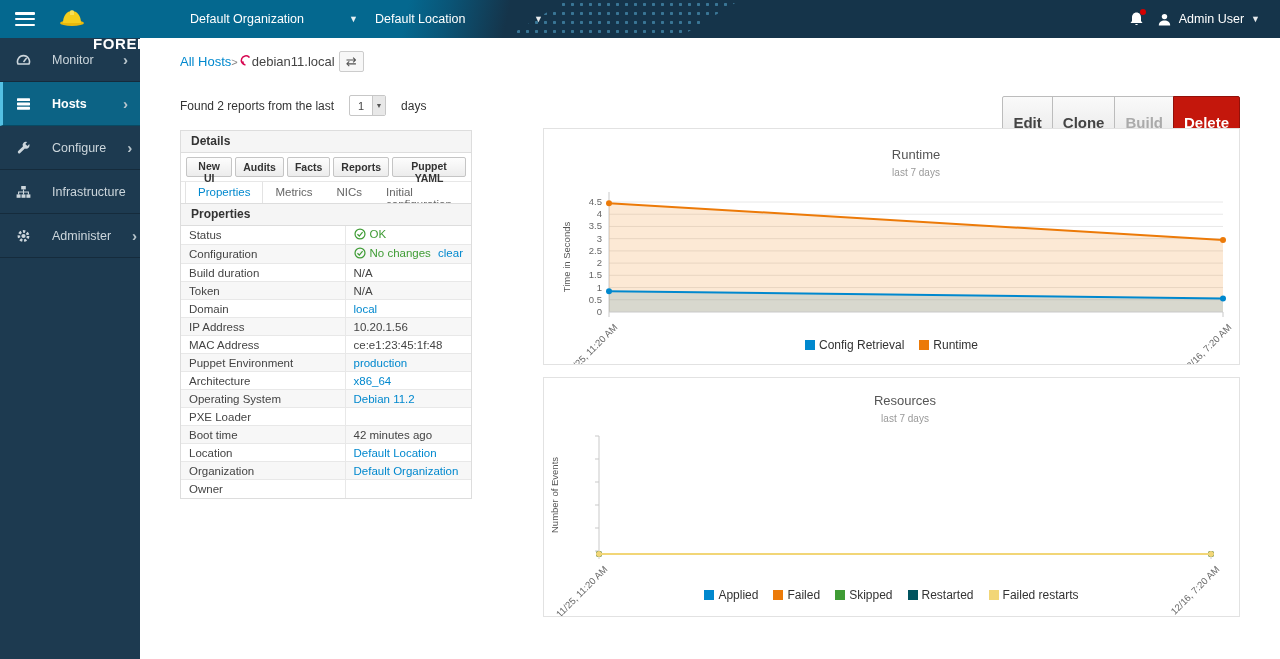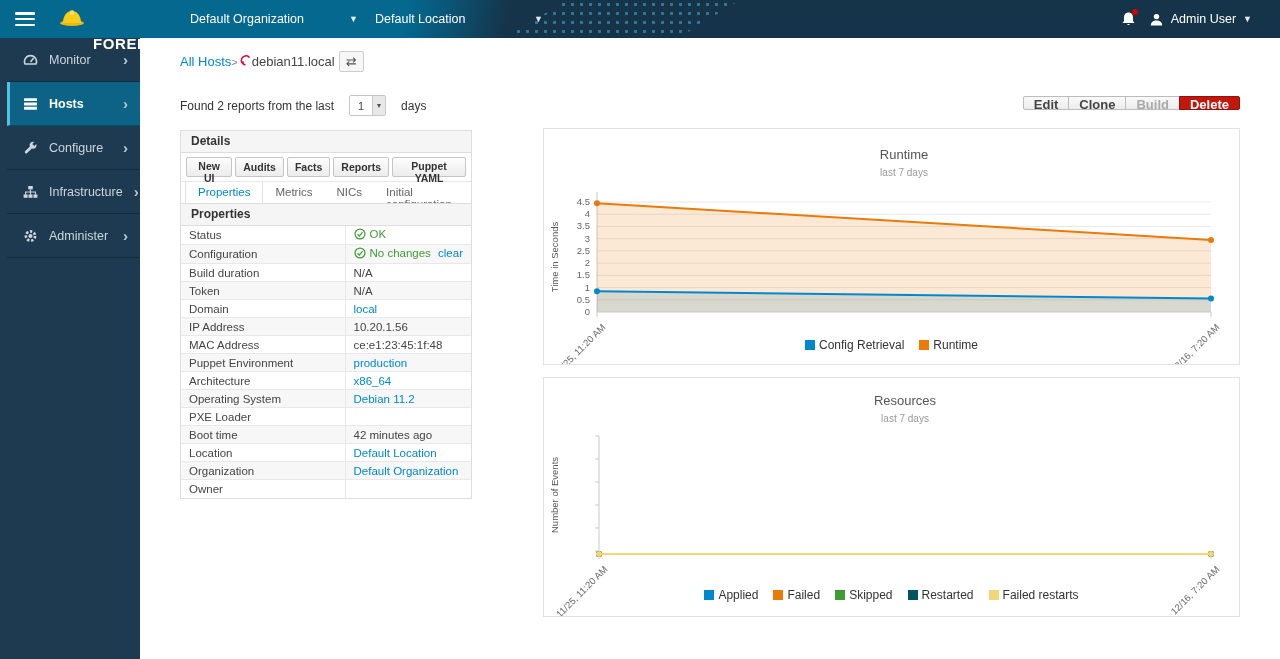--- a/index.html
+++ b/index.html
@@ -20,50 +20,50 @@
     background-image:radial-gradient(circle,rgba(70,140,175,.75) 1.4px,transparent 1.5px);
     background-size:9px 9px;
     clip-path:polygon(62px 0,100% 0,173px 100%,0 100%);}
   .hamburger{width:20px;height:14px;margin-left:15px;display:flex;flex-direction:column;justify-content:space-between;cursor:pointer;}
   .hamburger span{display:block;height:2.5px;background:#fff;border-radius:1px;}
   .brand{display:flex;align-items:center;gap:8px;margin-left:24px;}
   .brand-text{font-weight:bold;font-size:15px;letter-spacing:.6px;margin-top:48px;}
   .tb-select{display:flex;align-items:center;justify-content:space-between;width:168px;margin-left:17px;
     font-size:12.5px;cursor:pointer;position:relative;z-index:2;}
   .caret{font-size:9px;opacity:.9;}
-  .tb-right{margin-left:auto;display:flex;align-items:center;gap:13px;padding-right:28px;position:relative;z-index:2;}
+  .tb-right{margin-left:auto;display:flex;align-items:center;gap:13px;padding-right:20px;position:relative;z-index:2;}
   .bell-wrap{position:relative;cursor:pointer;display:flex;}
   .bell-dot{position:absolute;right:-2px;top:-2px;width:6px;height:6px;border-radius:50%;background:#d40000;}
   .user-wrap{display:flex;align-items:center;gap:7px;cursor:pointer;font-size:12.5px;}
 
   
   .sidebar{position:absolute;left:0;top:38px;width:140px;bottom:0;background:var(--sidebar);}
-  .nav-item{height:44px;display:flex;align-items:center;gap:11px;padding:0 12px 0 16px;
-    color:#ccd6dc;font-size:12.5px;cursor:pointer;border-bottom:1px solid rgba(0,0,0,.25);margin-left:7px;}
+  .nav-item{height:44px;display:flex;align-items:center;gap:21px;padding:0 12px 0 16px;
+    color:#ccd6dc;font-size:12.5px;cursor:pointer;border-bottom:1px solid rgba(0,0,0,.25);}
   .nav-item .icn{display:flex;width:15px;justify-content:center;}
   .nav-item .chev{margin-left:auto;font-size:15px;line-height:1;color:#b9c6cd;font-weight:bold;}
   .nav-item.active{background:var(--sidebar-active);border-left:3px solid var(--sidebar-accent);
     padding-left:13px;color:#fff;font-weight:bold;}
 
   
   .content{position:absolute;left:140px;top:38px;right:0;bottom:0;background:#fff;}
   .breadcrumb{position:absolute;left:40px;top:13px;display:flex;align-items:center;font-size:13px;color:#444;}
   .bc-link{color:var(--accent);text-decoration:none;cursor:pointer;}
   .bc-sep{color:#888;font-size:11px;}
   .ui-switch{border:1px solid #ccc;background:#f7f7f7;border-radius:2px;height:21px;min-width:25px;
     display:flex;align-items:center;justify-content:center;color:#555;font-size:13px;cursor:pointer;margin-left:4px;}
 
   .report-row{position:absolute;left:40px;top:57px;display:flex;align-items:center;gap:15px;font-size:12px;color:#333;}
   .days-select{display:flex;border:1px solid #c7c7c7;border-radius:2px;height:21px;width:37px;background:#fff;cursor:pointer;overflow:hidden;}
   .days-val{flex:1;display:flex;align-items:center;justify-content:center;font-size:11px;color:#444;}
   .days-arrow{width:13px;background:#e8e8e8;border-left:1px solid #c7c7c7;display:flex;align-items:center;justify-content:center;font-size:7px;color:#555;}
 
   .action-group{position:absolute;right:40px;top:58px;display:flex;}
-  .btn{font-size:13px;font-weight:bold;color:#444;background:linear-gradient(#fafafa,#ececec);
-    border:1px solid #bcbcbc;padding:0 10px;height:14px;cursor:pointer;margin-left:-1px;
+  .btn{font-size:15px;font-weight:bold;color:#444;background:linear-gradient(#fafafa,#ececec);
+    border:1px solid #bcbcbc;padding:17px 10px;height:14px;cursor:pointer;margin-left:-1px;
     font-family:"Liberation Sans",sans-serif;}
   .btn:first-child{border-radius:2px 0 0 2px;margin-left:0;}
   .btn.disabled{color:#aaa;cursor:default;}
   .btn.danger{background:var(--danger);color:#fff;border-color:#92110a;border-radius:0 2px 2px 0;}
 
   .panel{position:absolute;left:40px;width:292px;border:1px solid #ddd;background:#fff;}
   .details-panel{top:92px;}
   .props-panel{top:165px;}
   .panel-head{background:#f5f5f5;border-bottom:1px solid #ddd;font-size:12px;font-weight:bold;color:#333;
     padding:3px 10px;line-height:15px;}
@@ -78,21 +78,21 @@
   table.props{width:100%;border-collapse:collapse;font-size:11.5px;color:#444;}
   table.props td{border-top:1px solid #e8e8e8;padding:2px 8px;height:18px;vertical-align:middle;}
   table.props tr:first-child td{border-top:none;}
   td.plabel{width:164px;border-right:1px solid #e8e8e8;}
   tr.even{background:#f7f7f7;}
   .val-link{color:var(--accent);text-decoration:none;cursor:pointer;}
   .okval{color:var(--ok);display:inline-flex;align-items:center;gap:4px;}
   .clear-link{float:right;color:var(--accent);cursor:pointer;}
 
   .chart-panel{position:absolute;left:403px;width:697px;border:1px solid #e2e2e2;background:#fff;}
-  #chart0{top:90px;height:237px;}
+  #chart0{top:90px;height:237px;padding-left:12px;}
   #chart1{top:339px;height:240px;}
   .c-title{font-size:13px;fill:#555;}
   .c-sub{font-size:10px;fill:#999;}
   .c-tick{font-size:9.5px;fill:#666;}
   .c-ylab{font-size:9.5px;fill:#555;}
   .c-xlab{font-size:9.5px;fill:#666;}
   .legend{position:absolute;left:0;right:0;display:flex;justify-content:center;gap:15px;font-size:12px;color:#333;}
   #chart0 .legend{bottom:12px;}
   #chart1 .legend{bottom:14px;}
   .legend-item{display:flex;align-items:center;gap:4px;cursor:pointer;}

